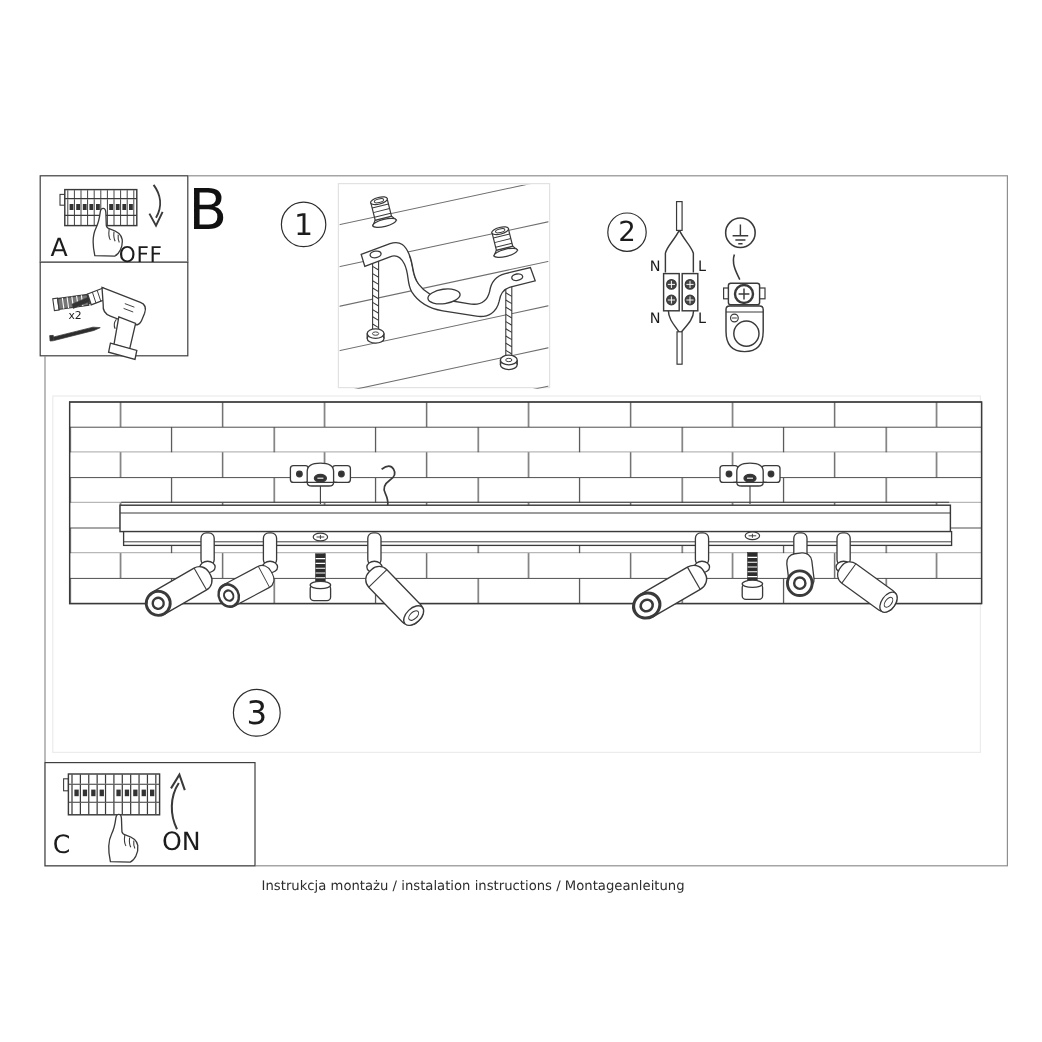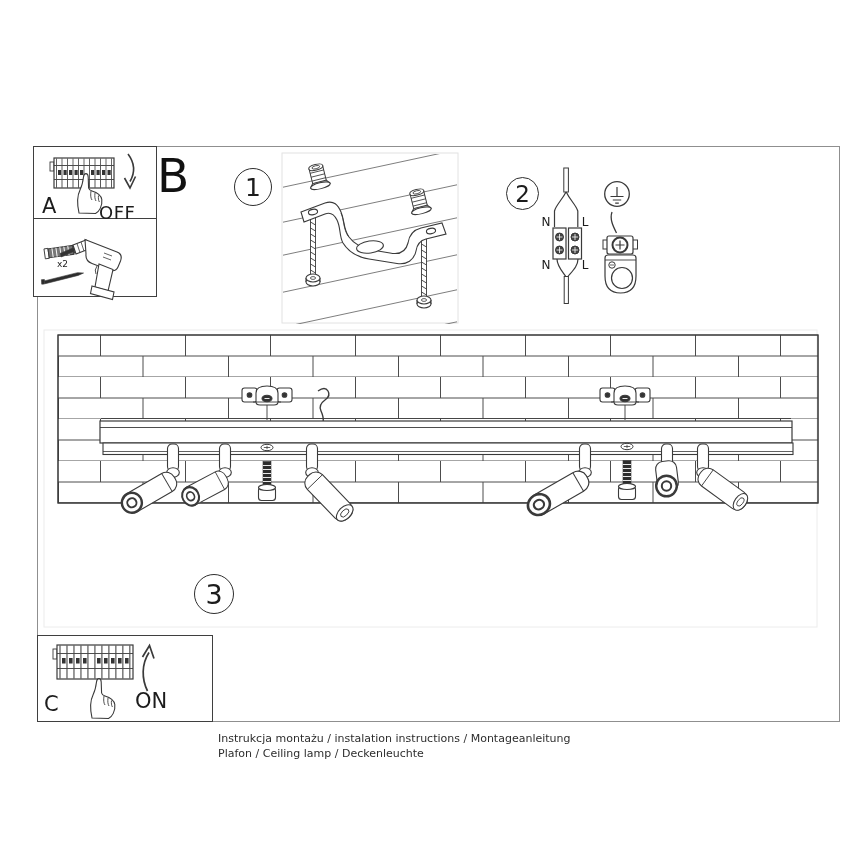--- a/index.html
+++ b/index.html
@@ -300,15 +300,14 @@
     <span>3</span>
   </div>
 
   <div class="abs txt wire-label" id="wire-n1">N</div>
   <div class="abs txt wire-label" id="wire-l1">L</div>
   <div class="abs txt wire-label" id="wire-n2">N</div>
   <div class="abs txt wire-label" id="wire-l2">L</div>
 
   <div class="abs txt" id="footer">
     <div>Instrukcja montażu / instalation instructions / Montageanleitung</div>
-    <div>Plafon / Ceiling lamp / Deckenleuchte</div>
   </div>
 </div>
 
 </body></html>

